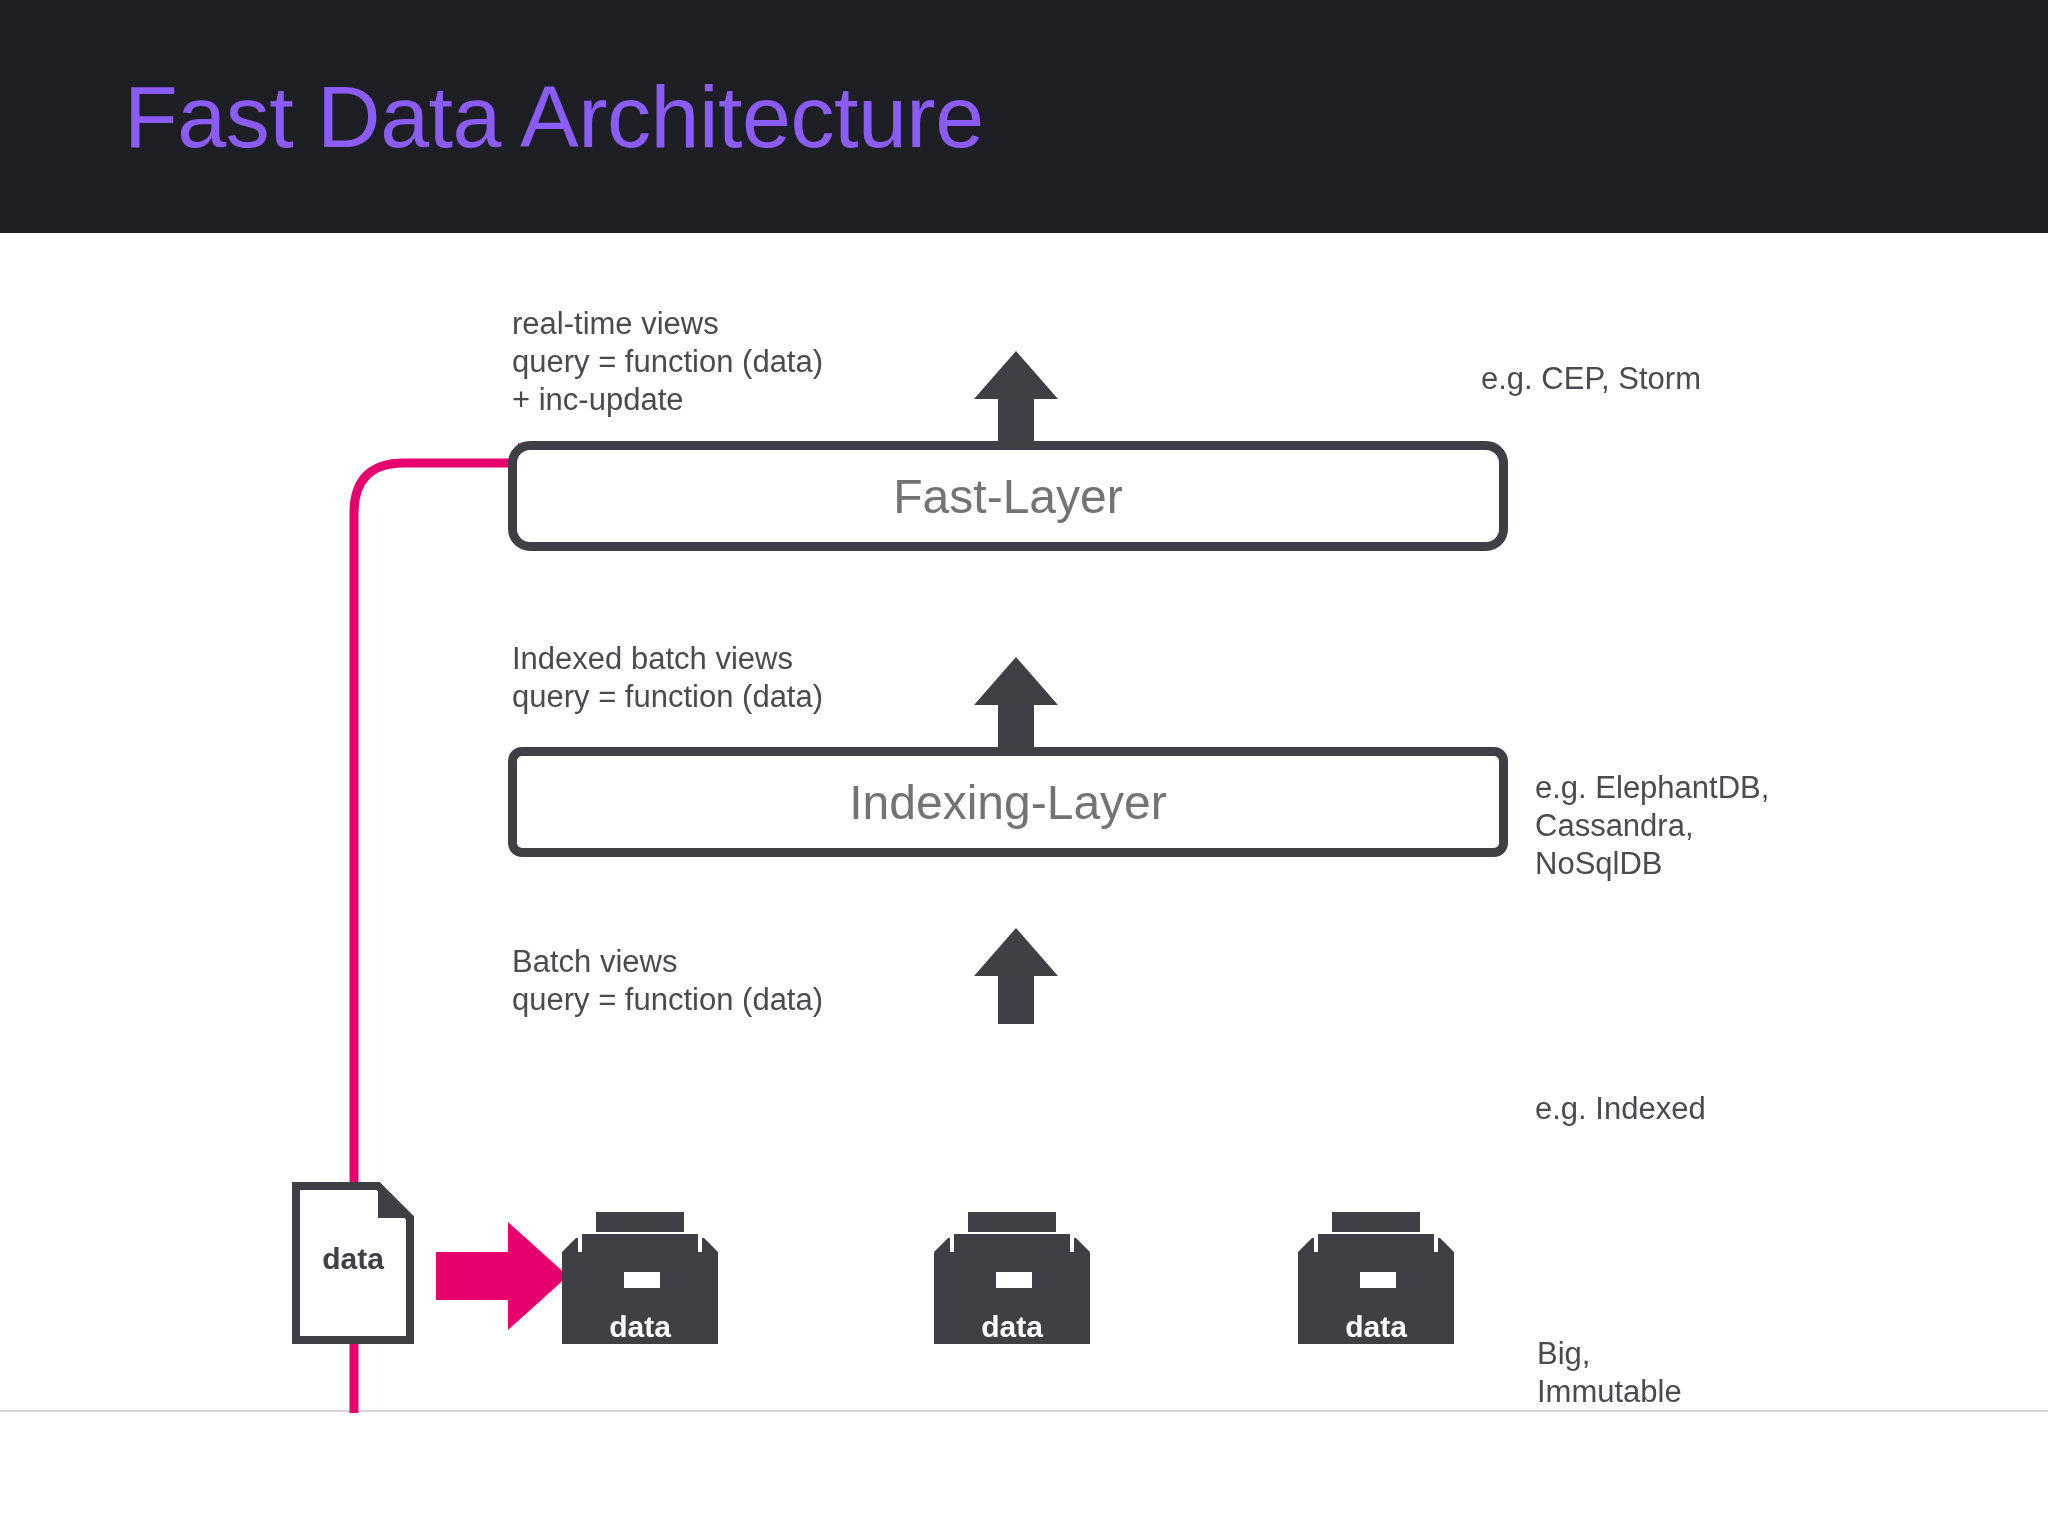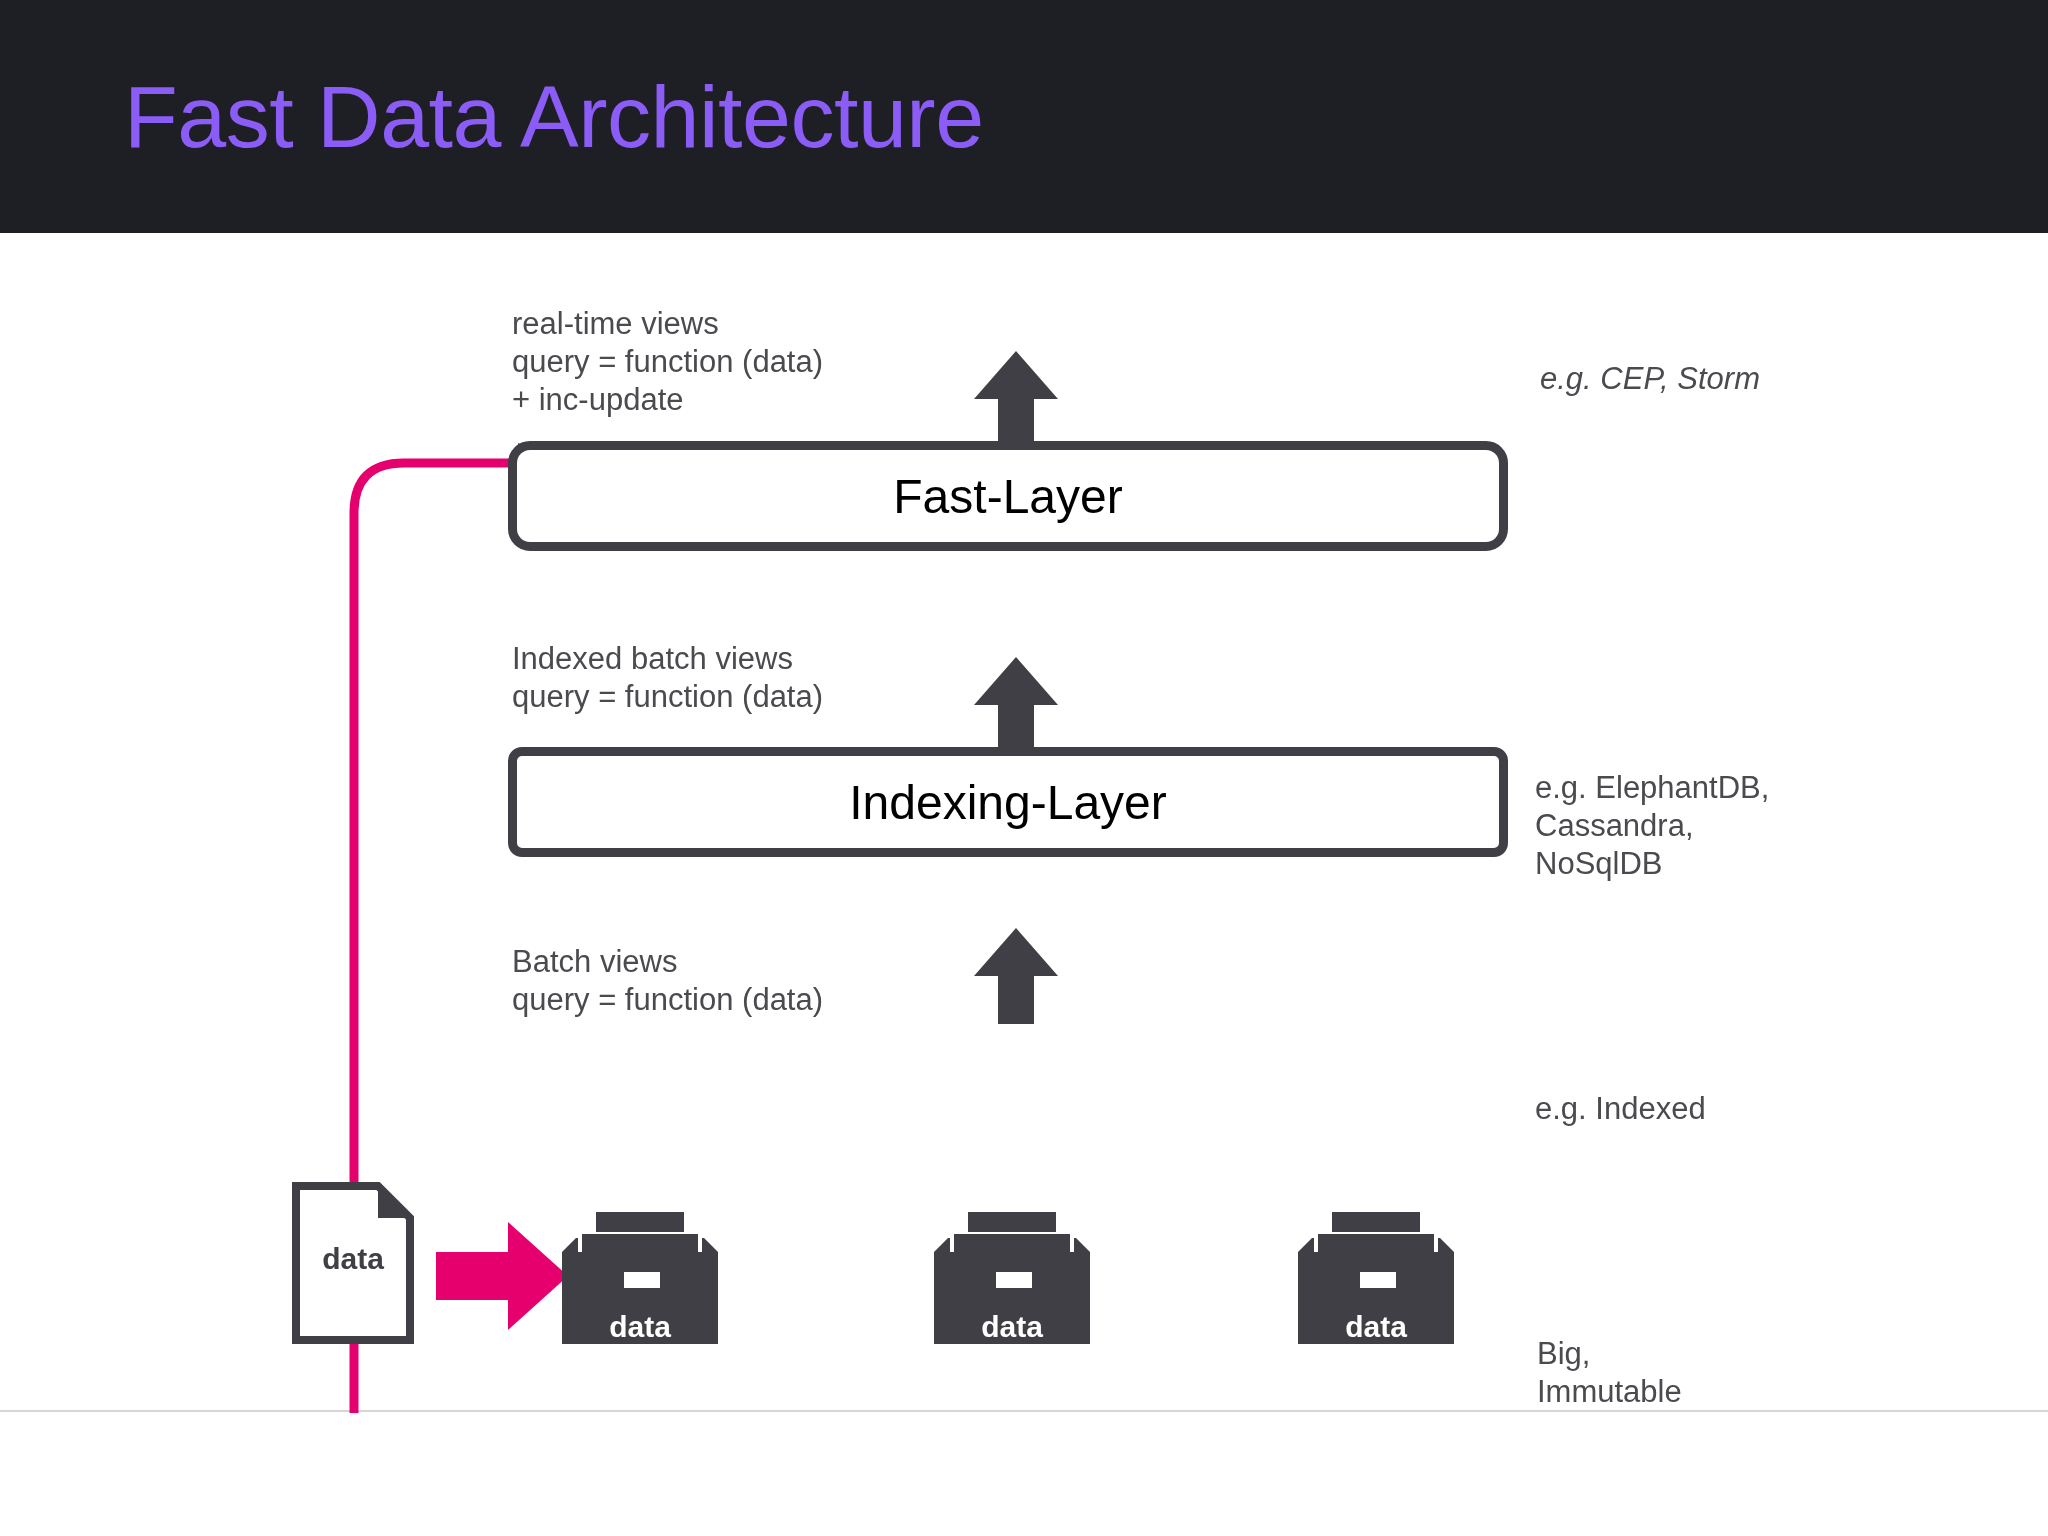--- a/index.html
+++ b/index.html
@@ -55,21 +55,21 @@
     border: 9px solid #3f3f45;
     border-radius: 22px;
     display: flex;
     align-items: center;
     justify-content: center;
     z-index: 3;
   }
   .layer-box-label {
     font-size: 48px;
     font-weight: 400;
-    color: #000000;
+    color: #737373;
     letter-spacing: 0px;
     font-family: "Liberation Sans", sans-serif;
   }
 
   #box-fast  { left: 508px; top: 208px; width: 1000px; height: 110px; }
   #box-index { left: 508px; top: 514px; width: 1000px; height: 110px; border-radius: 14px; }
   #box-batch { left: 508px; top: 785px; width: 1000px; height: 110px; }
 
   
   .up-arrow {
@@ -105,21 +105,21 @@
     color: #4a4a4f;
     font-size: 31px;
     line-height: 38px;
     white-space: pre-line;
     font-family: "Liberation Sans", sans-serif;
   }
   #ann-realtime { left: 512px; top: 72px;  }
   #ann-indexed  { left: 512px; top: 407px; }
   #ann-batch    { left: 512px; top: 710px; }
 
-  #ann-cep      { left: 1540px; top: 127px; font-style: italic; }
+  #ann-cep      { left: 1481px; top: 127px; }
   #ann-elephant { left: 1535px; top: 536px; }
   #ann-hadoop   { left: 1535px; top: 857px; }
   #ann-immutable{ left: 1537px; top: 1102px; }
 
   
   #pink-path {
     position: absolute;
     left: 320px;
     top: 110px;
     width: 260px;

